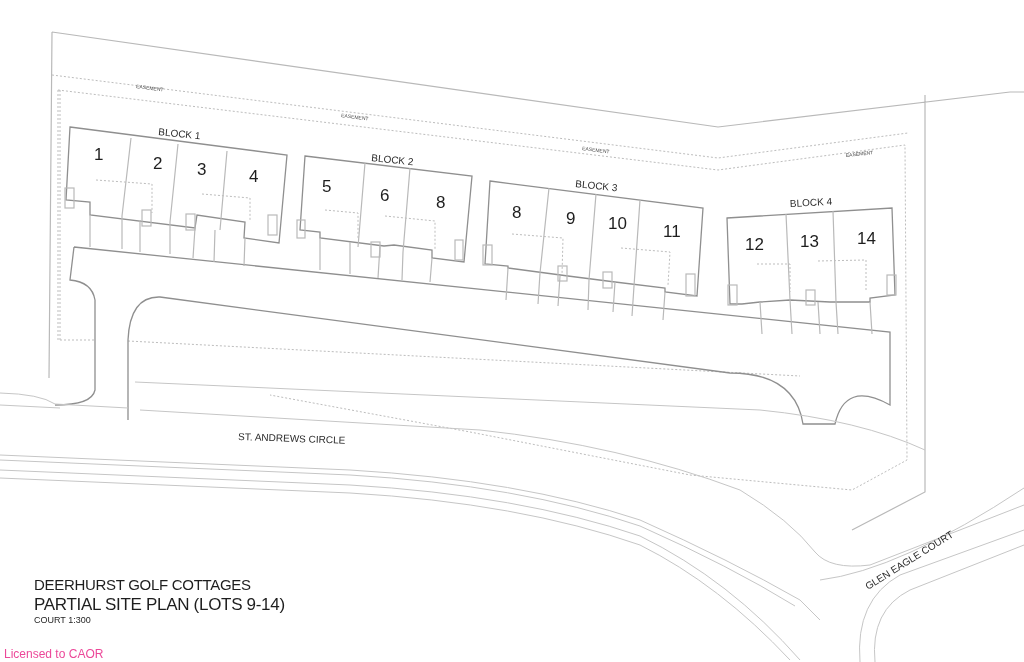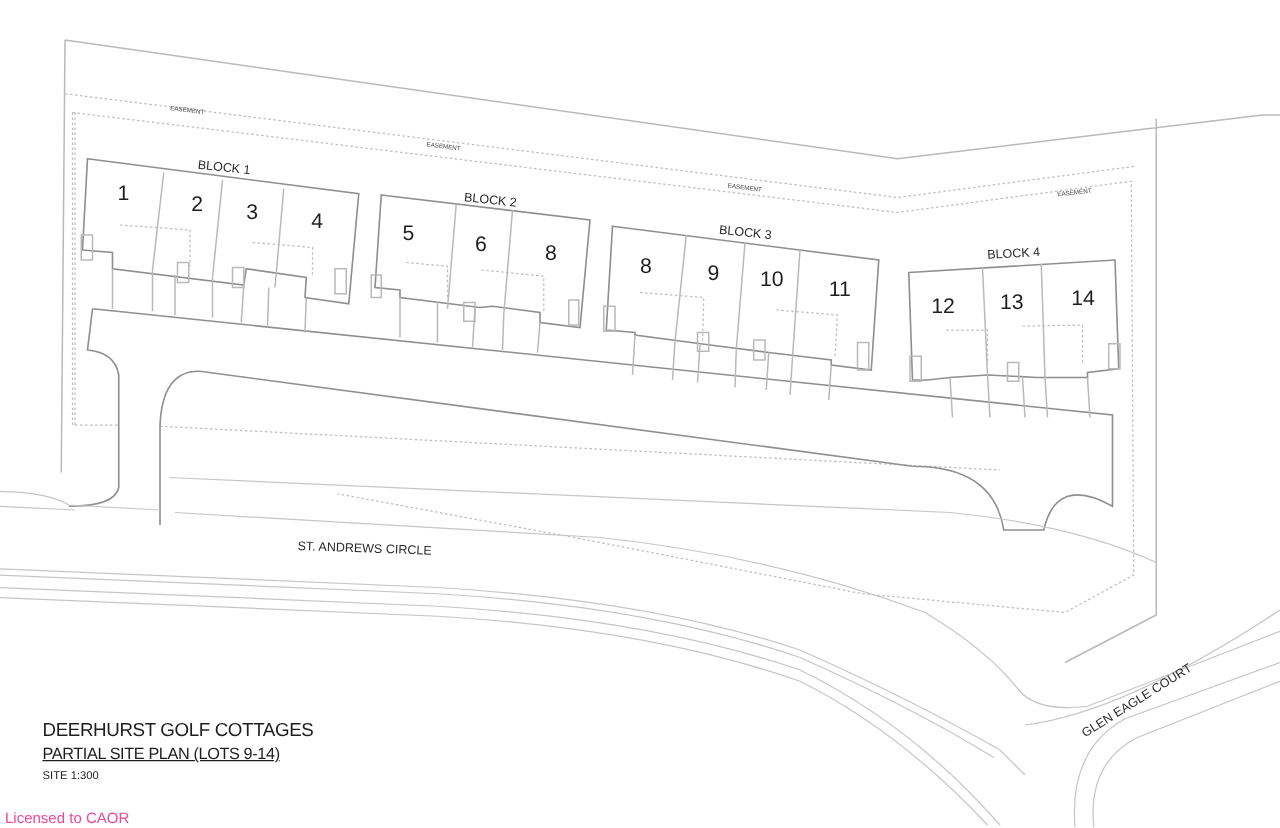--- a/index.html
+++ b/index.html
@@ -8,21 +8,21 @@
   .ln { fill: none; stroke: #b9b9b9; stroke-width: 1.2; }
   .ln-d { fill: none; stroke: #8f8f8f; stroke-width: 1.3; }
   .dash { fill: none; stroke: #bdbdbd; stroke-width: 1; stroke-dasharray: 2 2; }
   .road { fill: none; stroke: #c6c6c6; stroke-width: 1; }
   .lot-num { font-family: "Liberation Sans", sans-serif; font-size: 17px; fill: #1e1e1e; }
   .blk { font-family: "Liberation Sans", sans-serif; font-size: 10px; fill: #2a2a2a; }
   .ease { font-family: "Liberation Sans", sans-serif; font-size: 5px; fill: #444; }
   .street { font-family: "Liberation Sans", sans-serif; font-size: 10px; fill: #2a2a2a; }
   .title { position: absolute; left: 34px; color: #1e1e1e; font-family: "Liberation Sans", sans-serif; }
   #title1 { top: 576px; font-size: 15px; letter-spacing: -0.3px; }
-  #title2 { top: 595px; font-size: 13px; letter-spacing: -0.3px; text-decoration: underline; }
+  #title2 { top: 595px; font-size: 17px; letter-spacing: -0.3px; }
   #scale { top: 615px; font-size: 9px; }
   #license { position: absolute; left: 4px; top: 647px; font-size: 12px; color: #ec4899; font-family: "Liberation Sans", sans-serif; }
 </style>
 </head>
 <body>
 
 <svg id="plan" width="1024" height="662" viewBox="0 0 1024 662" xmlns="http://www.w3.org/2000/svg">
 
   <path class="ln" d="M52,32 L718,127 L1010,92 L1024,92 M52,32 L49,378 M925,95 L925,492 L852,530"></path>
 
@@ -109,14 +109,14 @@
   <text class="ease" x="341" y="117" transform="rotate(7 341 117)">EASEMENT</text>
   <text class="ease" x="582" y="150" transform="rotate(7 582 150)">EASEMENT</text>
   <text class="ease" x="846" y="157" transform="rotate(-6 846 157)">EASEMENT</text>
 
   <text class="street" x="238" y="440" transform="rotate(2 238 440)">ST. ANDREWS CIRCLE</text>
   <text class="street" x="868" y="590" transform="rotate(-32 868 590)">GLEN EAGLE COURT</text>
 </svg>
 
 <div class="title" id="title1">DEERHURST GOLF COTTAGES</div>
 <div class="title" id="title2">PARTIAL SITE PLAN (LOTS 9-14)</div>
-<div class="title" id="scale">SITE  1:300</div>
+<div class="title" id="scale">COURT  1:300</div>
 <div id="license">Licensed to CAOR</div>
 
 </body></html>

